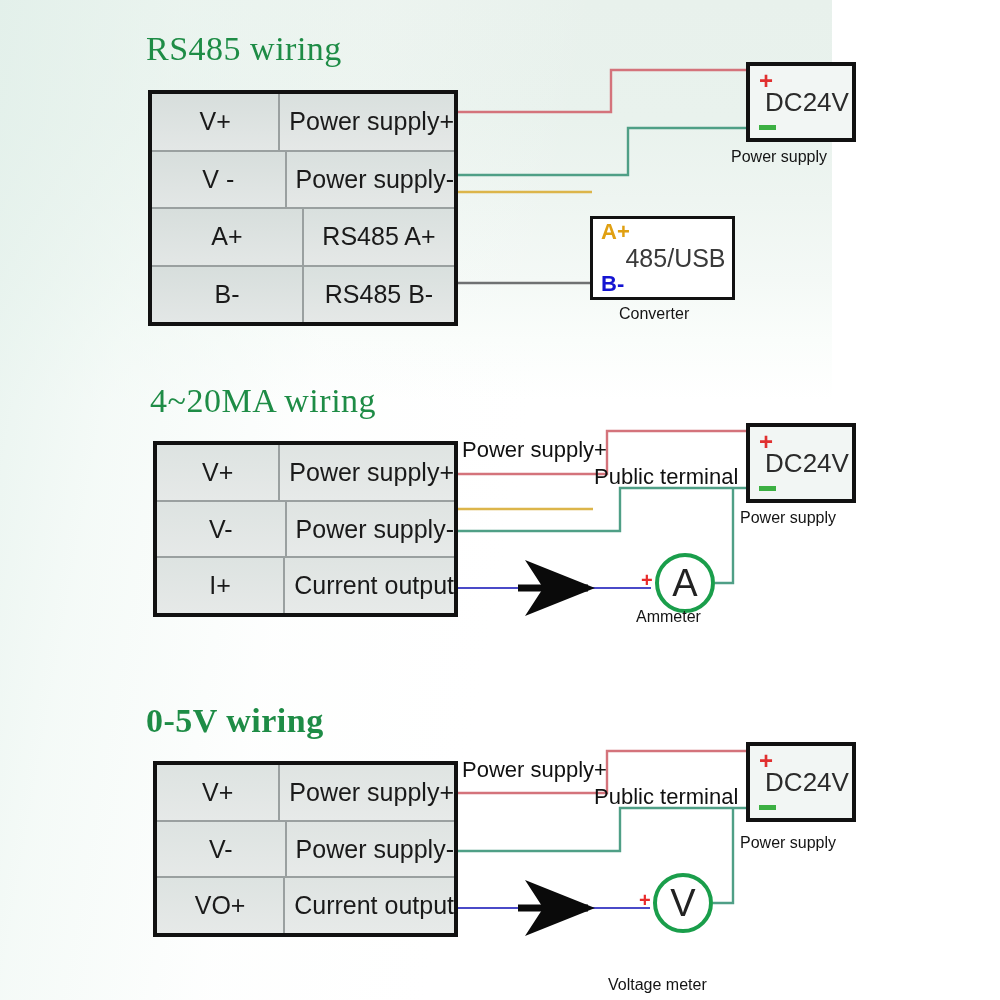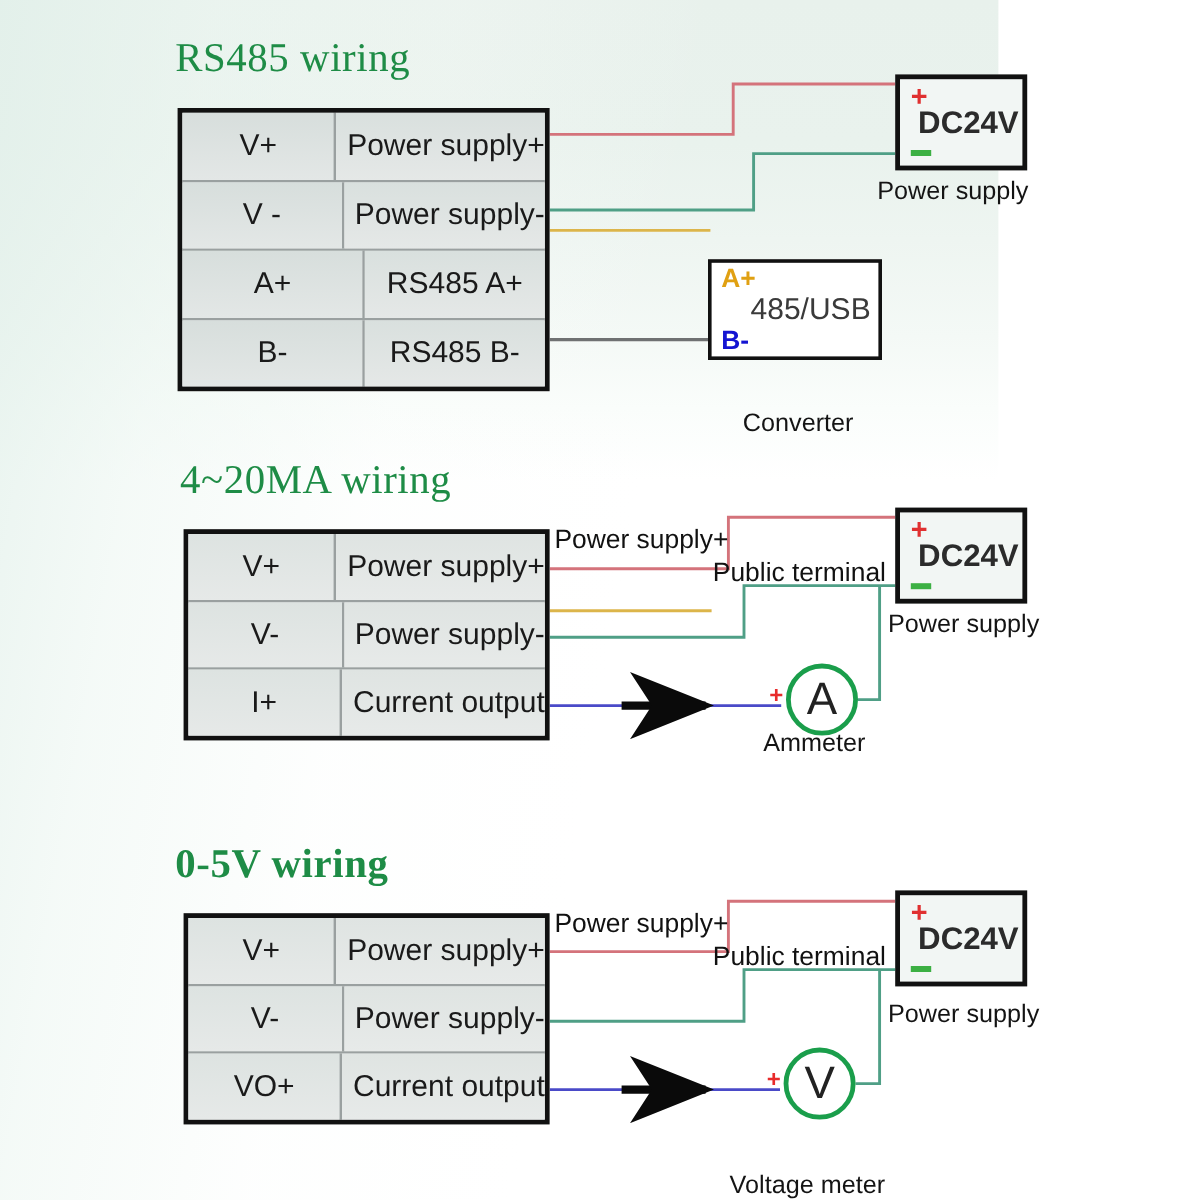--- a/index.html
+++ b/index.html
@@ -98,39 +98,38 @@
   }
   .dc-box .dc-label {
     position: absolute;
     left: 0; right: 0;
     top: 50%;
     transform: translateY(-50%);
     text-align: center;
     font-size: 26px;
     color: #2b2b2b;
     padding-left: 12px;
-    font-weight: bold;
   }
   .dc-plus {
     position: absolute;
     left: 9px; top: 3px;
     color: #e03030;
     font-size: 24px;
     font-weight: bold;
     line-height: 1;
   }
   .dc-minus {
     position: absolute;
     left: 9px; bottom: 8px;
     width: 17px; height: 5px;
     background: #3cb043;
   }
   .box-caption {
     position: absolute;
-    font-size: 21px;
+    font-size: 16px;
     color: #141414;
     white-space: nowrap;
   }
   
   .conv-box {
     position: absolute;
     border: 3px solid #111111;
     box-sizing: border-box;
     background: #ffffff;
   }
@@ -253,21 +252,21 @@
     <span class="dc-minus"></span>
     <span class="dc-label">DC24V</span>
   </div>
   <div class="box-caption" style="left:731px; top:148px;">Power supply</div>
 
   <div class="conv-box" style="left:590px; top:216px; width:145px; height:84px;">
     <span class="conv-a">A+</span>
     <span class="conv-mid">485/USB</span>
     <span class="conv-b">B-</span>
   </div>
-  <div class="box-caption" style="left:619px; top:305px;margin-top:36px;">Converter</div>
+  <div class="box-caption" style="left:619px; top:305px;">Converter</div>
 
   <div class="section-title" style="left:134px; top:382px;margin-left:16px;">4~20MA wiring</div>
 
   <div class="term-table" style="left:153px; top:441px; width:305px; height:176px;">
     <div class="term-row">
       <div class="term-cell left">V+</div>
       <div class="term-cell right">Power supply+</div>
     </div>
     <div class="term-row">
       <div class="term-cell left">V-</div>

